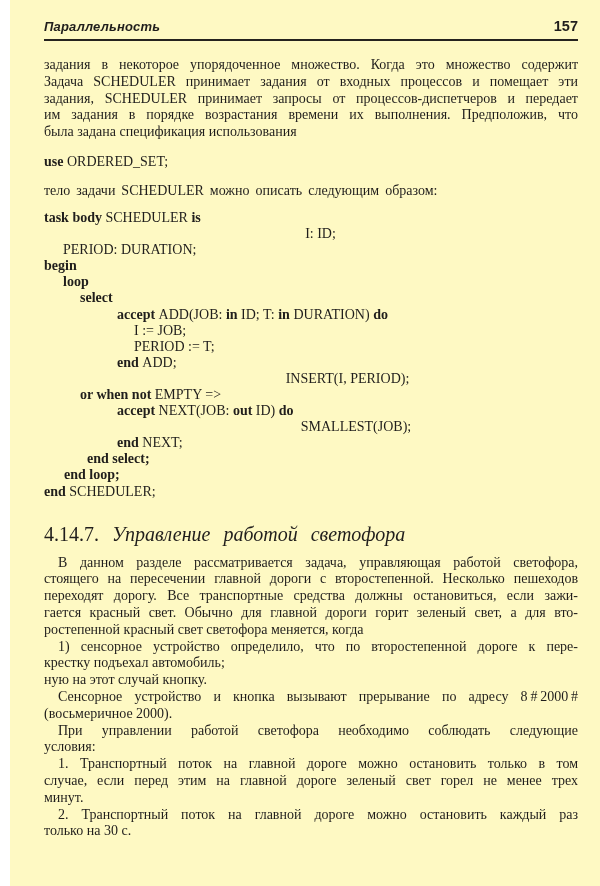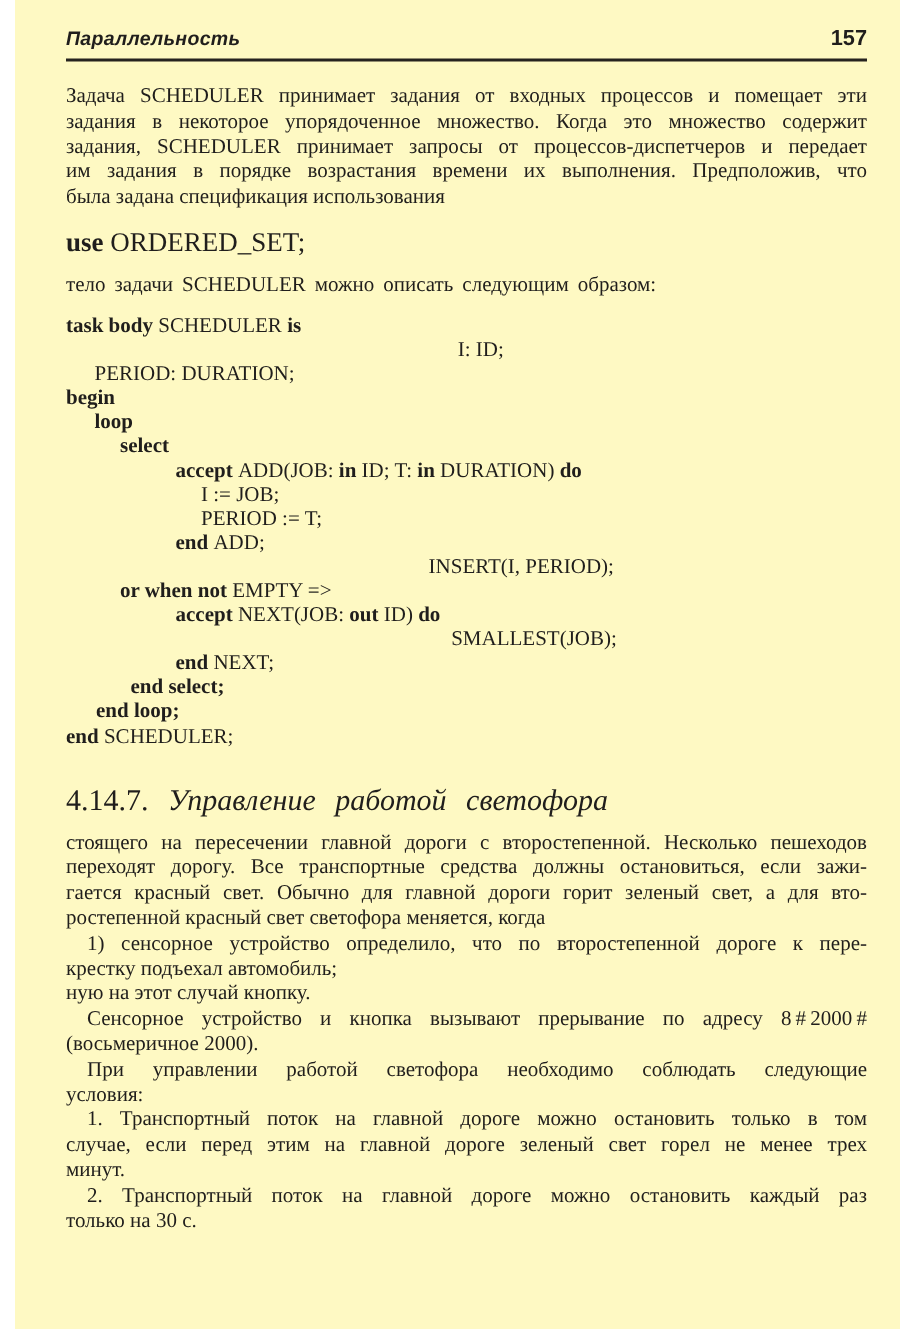--- a/index.html
+++ b/index.html
@@ -27,43 +27,43 @@
     font-family:"Liberation Sans","DejaVu Sans",sans-serif;
     font-weight:700;font-size:14.5px;
   }
   .intro{margin-top:16px;}
   .tl{
     font-size:14px;line-height:16.8px;
     text-align:justify;text-align-last:justify;
   }
   .tl.last{text-align-last:left;}
   .tl.ind{text-indent:14px;}
-  .use-line{margin-top:12px;font-size:18px;line-height:17px;white-space:pre;}
+  .use-line{margin-top:12px;font-size:14px;line-height:17px;white-space:pre;}
   .kw{font-weight:700;}
   .lead-in{margin-top:12px;font-size:14px;line-height:17px;word-spacing:2.5px;}
   .code{margin-top:11px;}
   .code-line{font-size:14px;line-height:16.1px;white-space:pre;}
   .section-heading{margin-top:22px;font-size:20px;line-height:25px;white-space:nowrap;}
   .sec-num{margin-right:13px;}
   .sec-title{font-style:italic;word-spacing:8px;}
   .paras{margin-top:8px;}
 </style>
 </head>
 <body>
 
 <div class="page" style="background: #fef9c3; color: rgb(32, 30, 28); margin-left: 10px;">
 
   <div class="header" style="border-bottom-color: rgb(38, 35, 31);">
     <span class="running-title">Параллельность</span>
     <span class="page-number">157</span>
   </div>
 
   <div class="intro">
+      <div class="tl">задания в некоторое упорядоченное множество. Когда это множество содержит</div>
       <div class="tl">Задача SCHEDULER принимает задания от входных процессов и помещает эти</div>
-      <div class="tl">задания в некоторое упорядоченное множество. Когда это множество содержит</div>
       <div class="tl">задания, SCHEDULER принимает запросы от процессов-диспетчеров и передает</div>
       <div class="tl">им задания в порядке возрастания времени их выполнения. Предположив, что</div>
       <div class="tl last">была задана спецификация использования</div>
     </div>
 
   <div class="use-line"><span class="kw">use </span><span>ORDERED_SET;</span></div>
 
   <div class="lead-in">тело задачи SCHEDULER можно описать следующим образом:</div>
 
   <div class="code">
@@ -86,20 +86,21 @@
       <div class="code-line" style="padding-left: 20px;"><span class="kw">end loop;</span></div>
       <div class="code-line" style="padding-left: 0px;"><span class="kw">end </span><span>SCHEDULER;</span></div>
     </div>
 
   <div class="section-heading">
     <span class="sec-num">4.14.7.</span><span class="sec-title">Управление работой светофора</span>
   </div>
 
   <div class="paras">
       <div>
+        <div class="tl ind">В данном разделе рассматривается задача, управляющая работой светофора,</div>
         <div class="tl">стоящего на пересечении главной дороги с второстепенной. Несколько пешеходов</div>
         <div class="tl">переходят дорогу. Все транспортные средства должны остановиться, если зажи-</div>
         <div class="tl">гается красный свет. Обычно для главной дороги горит зеленый свет, а для вто-</div>
         <div class="tl last">ростепенной красный свет светофора меняется, когда</div>
       </div>
       <div>
         <div class="tl ind">1) сенсорное устройство определило, что по второстепенной дороге к пере-</div>
         <div class="tl last">крестку подъехал автомобиль;</div>
       </div>
       <div>

